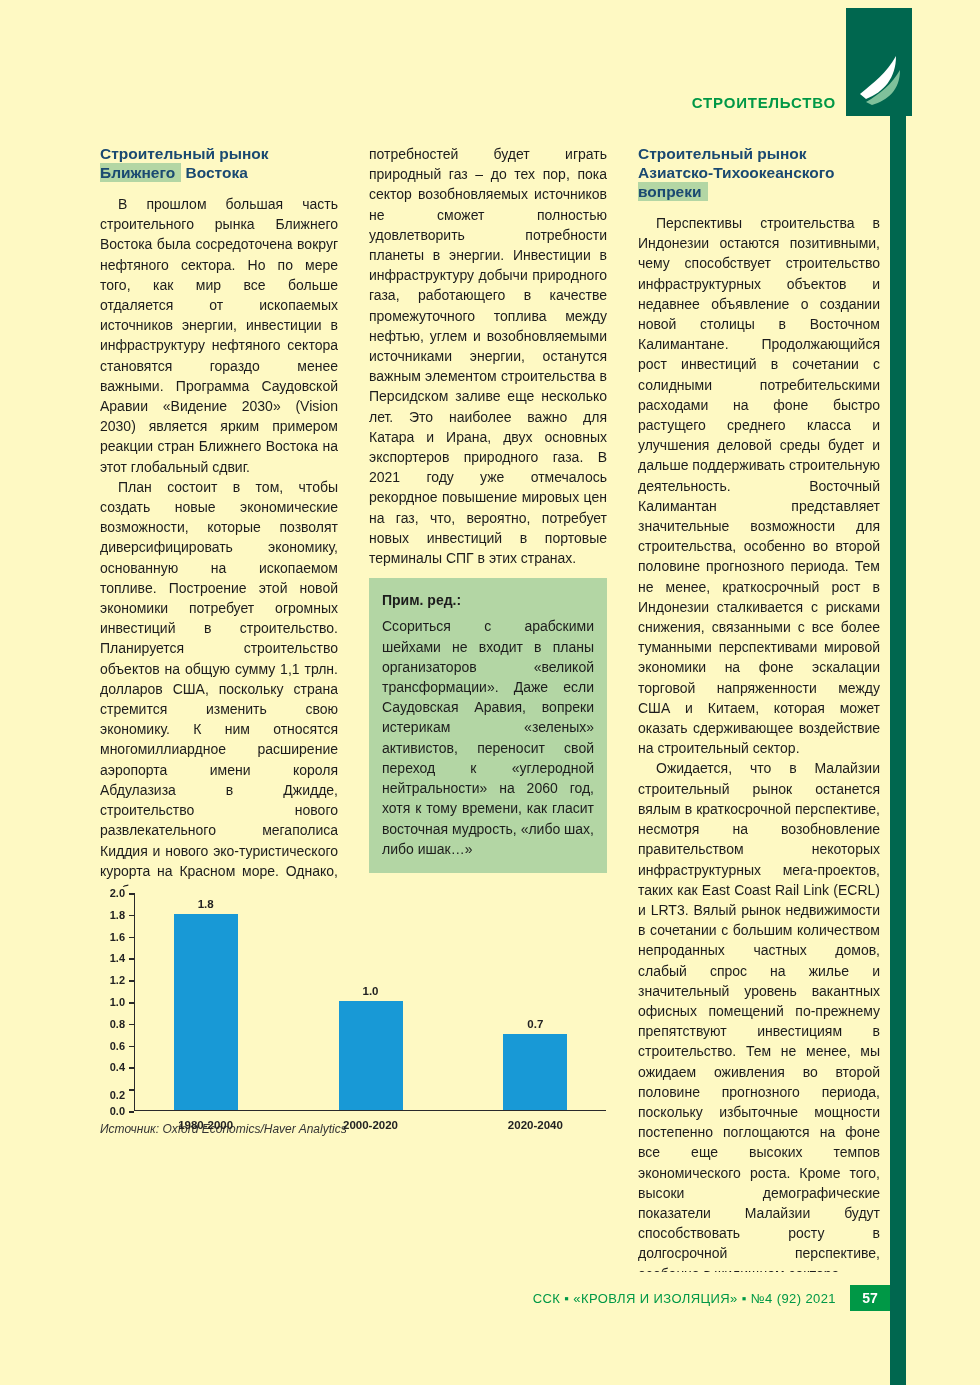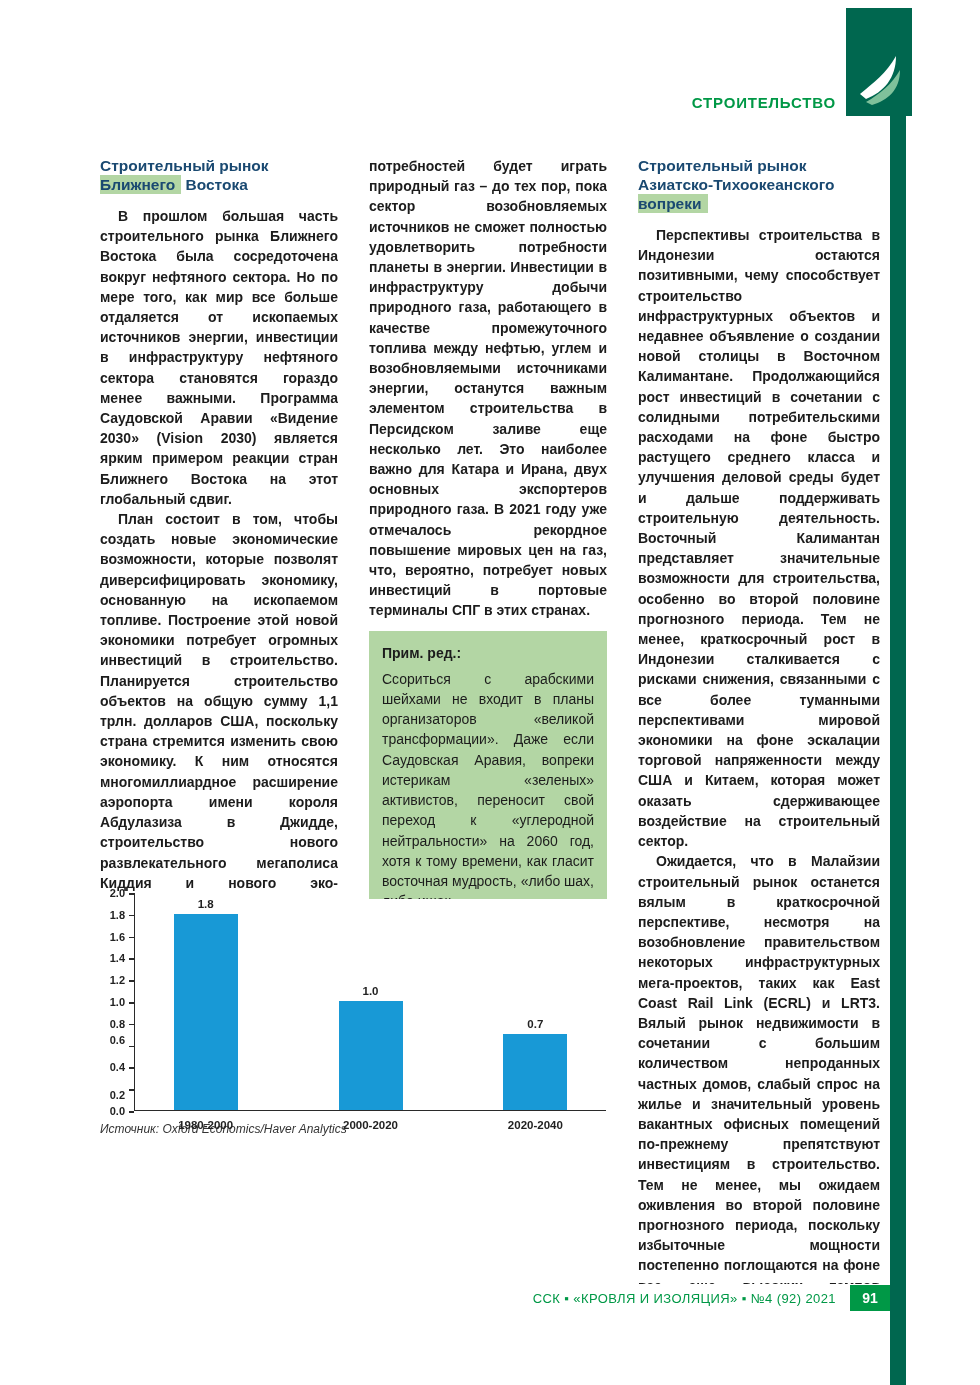--- a/index.html
+++ b/index.html
@@ -7,38 +7,38 @@
     --dark-green:#00674f;
     --hl:#b3d6a4;
     --heading:#1a4971;
     --bar:#1899d6;
   }
   *{margin:0;padding:0;box-sizing:border-box;}
   html,body{background:#e8e8e8;}
   .page{
     position:relative;
     width:980px;height:1385px;
-    background:#ffffff;
+    background:#fef9c3;
     font-family:"Liberation Sans","DejaVu Sans",sans-serif;
     color:#1c1c1c;
     overflow:hidden;
     margin:0 auto;
   }
   
   .vstrip{position:absolute;left:890px;top:10px;width:16px;height:1375px;background:var(--dark-green);}
   .logo-box{position:absolute;left:846px;top:8px;width:66px;height:108px;background:var(--dark-green);display:flex;align-items:flex-end;justify-content:center;padding-bottom:10px;}
   .kicker{position:absolute;top:94px;left:0;width:836px;text-align:right;font-size:15px;font-weight:700;letter-spacing:.8px;color:var(--accent);}
   
-  .cols{position:absolute;left:100px;top:156px;width:780px;display:grid;grid-template-columns:238px 238px 242px;column-gap:31px;align-items:start;}
+  .cols{position:absolute;left:100px;top:144px;width:780px;display:grid;grid-template-columns:238px 238px 242px;column-gap:31px;align-items:start;}
   .col{font-size:14px;line-height:20.2px;text-align:justify;}
   .col-1,.col-2{height:743px;overflow:hidden;}
   .col-3{height:1128px;overflow:hidden;}
   .col-heading{color:var(--heading);font-size:15.5px;line-height:19px;font-weight:700;text-align:left;margin-bottom:12px;}
   .hl{background:var(--hl);padding:1px 6px 1px 12px;margin-left:-12px;}
-  .p{text-indent:18px;font-weight:bold;}
+  .p{text-indent:18px;}
   .p.cont{text-indent:0;}
   .note-box{margin-top:10px;background:var(--hl);padding:12px 13px 14px 13px;}
   .note-title{font-weight:700;margin-bottom:6px;text-align:left;}
   .note-text{text-align:justify;}
   
   .chart{position:absolute;left:100px;top:893px;width:506px;}
   .ylabel{font-size:11px;color:#222;margin-left:4px;margin-bottom:10px;}
   .plot-row{display:flex;}
   .yticks{position:relative;width:34px;height:218px;flex:none;}
   .ytick-label{position:absolute;right:9px;font-size:11px;font-weight:700;color:#222;line-height:12px;}
@@ -104,21 +104,21 @@
   <div class="chart">
     <div class="plot-row">
       <div class="yticks" id="yticks">
           <div class="ytick-label" style="top: -6px;">2.0</div>
           <div class="ytick-label" style="top: 15.8px;">1.8</div>
           <div class="ytick-label" style="top: 37.6px;">1.6</div>
           <div class="ytick-label" style="top: 59.4px;">1.4</div>
           <div class="ytick-label" style="top: 81.2px;">1.2</div>
           <div class="ytick-label" style="top: 103px;">1.0</div>
           <div class="ytick-label" style="top: 124.8px;">0.8</div>
-          <div class="ytick-label" style="top: 141px;">0.6</div>
+          <div class="ytick-label" style="top: 147px;">0.6</div>
           <div class="ytick-label" style="top: 168.4px;">0.4</div>
           <div class="ytick-label" style="top: 196px;">0.2</div>
           <div class="ytick-label" style="top: 212px;">0.0</div>
         </div>
       <div class="plot" id="plot">
           <div class="ytick-mark" style="top: 0px;"></div>
           <div class="ytick-mark" style="top: 21.8px;"></div>
           <div class="ytick-mark" style="top: 43.6px;"></div>
           <div class="ytick-mark" style="top: 65.4px;"></div>
           <div class="ytick-mark" style="top: 87.2px;"></div>
@@ -137,16 +137,16 @@
           <div class="bar" style="left: calc(85% - 32px); height: 76.3px;"></div>
           <div class="bar-value" style="left: calc(85% - 32px); bottom: 80.3px;">0.7</div>
           <div class="xcat" style="left: calc(85% - 60px);">2020-2040</div>
         </div>
     </div>
     <div class="chart-source">Источник: Oxford Economics/Haver Analytics</div>
   </div>
 
   <div class="footer">
     <span class="footer-text">ССК ▪ «КРОВЛЯ И ИЗОЛЯЦИЯ» ▪ №4 (92) 2021</span>
-    <span class="page-num">91</span>
+    <span class="page-num">57</span>
   </div>
 
 </div>
 
 </body></html>

